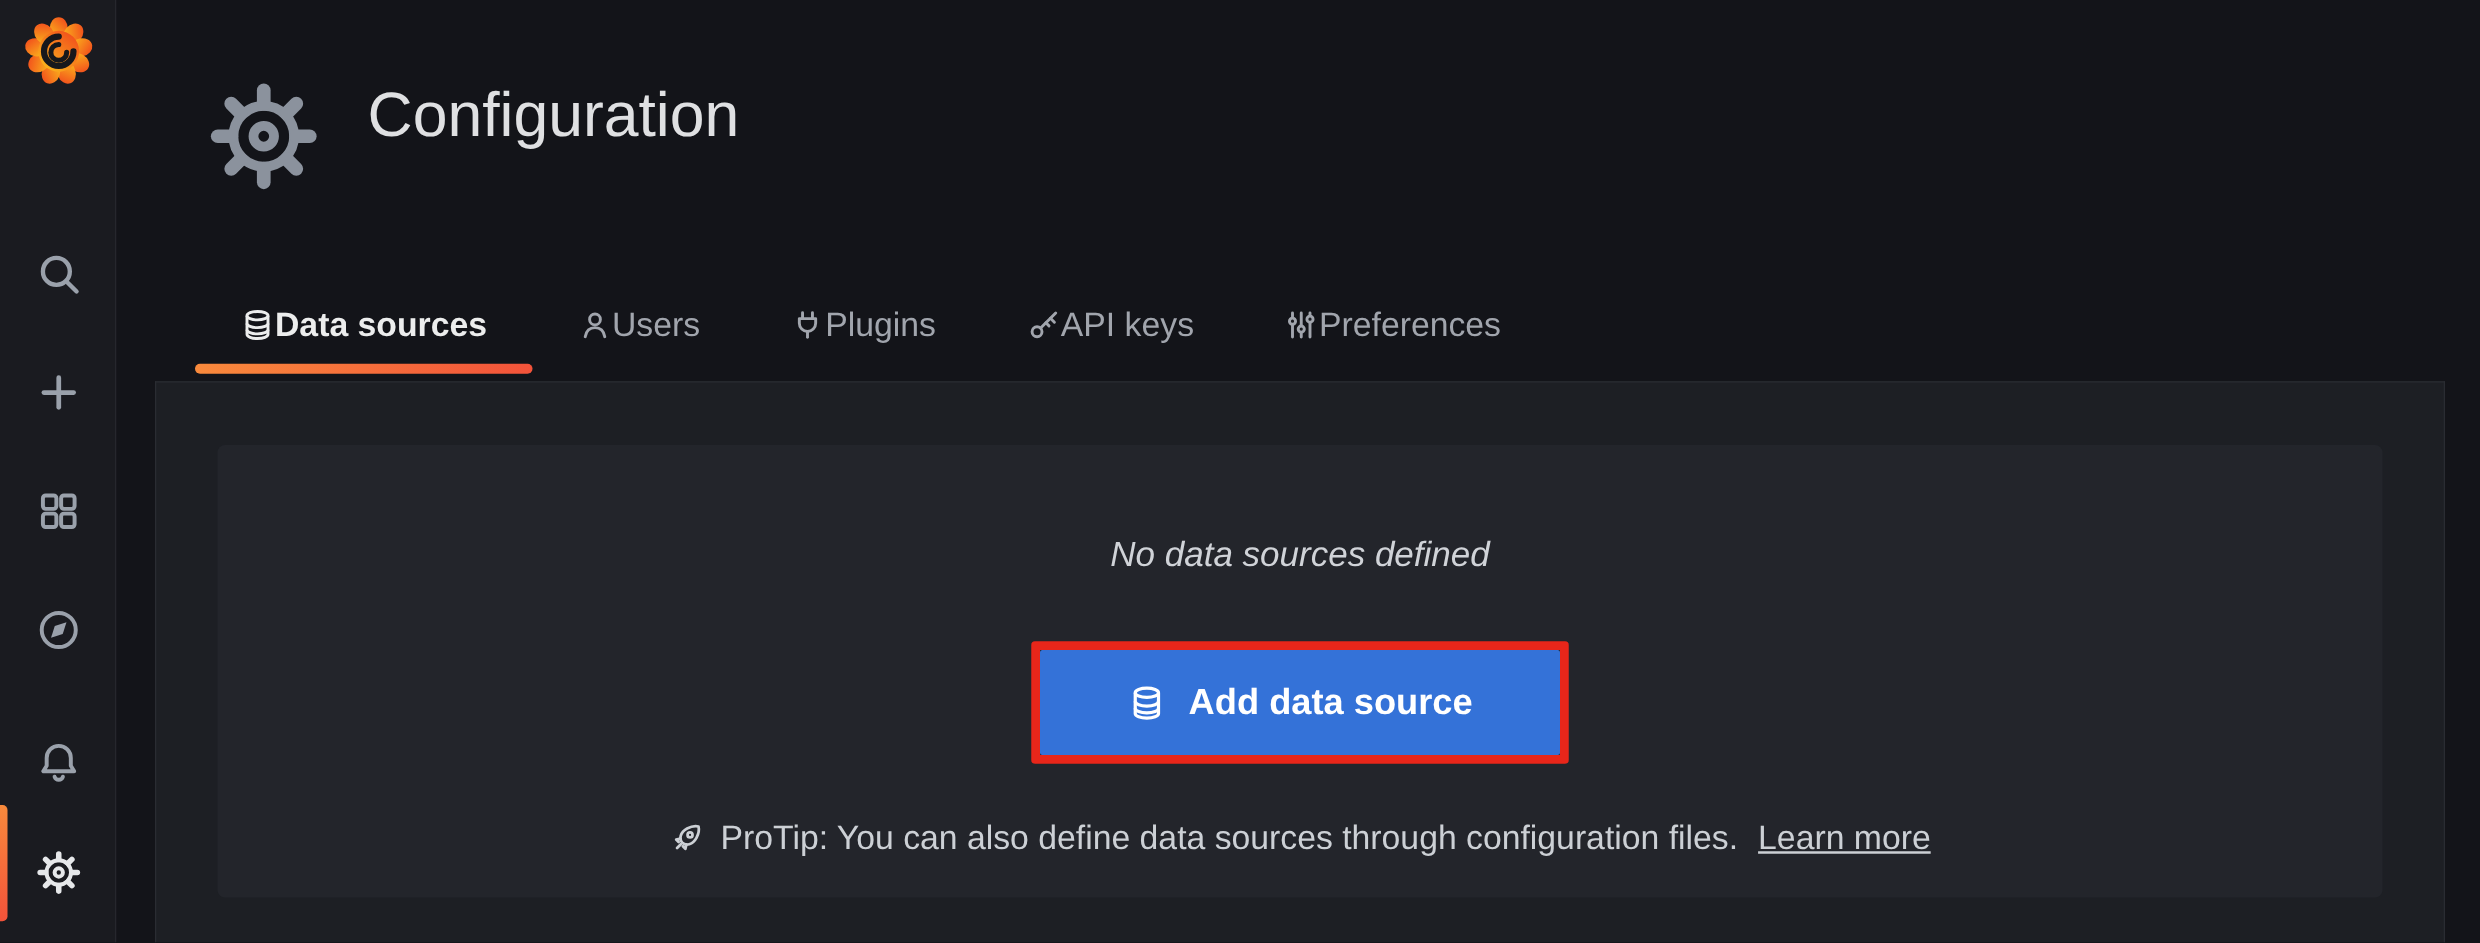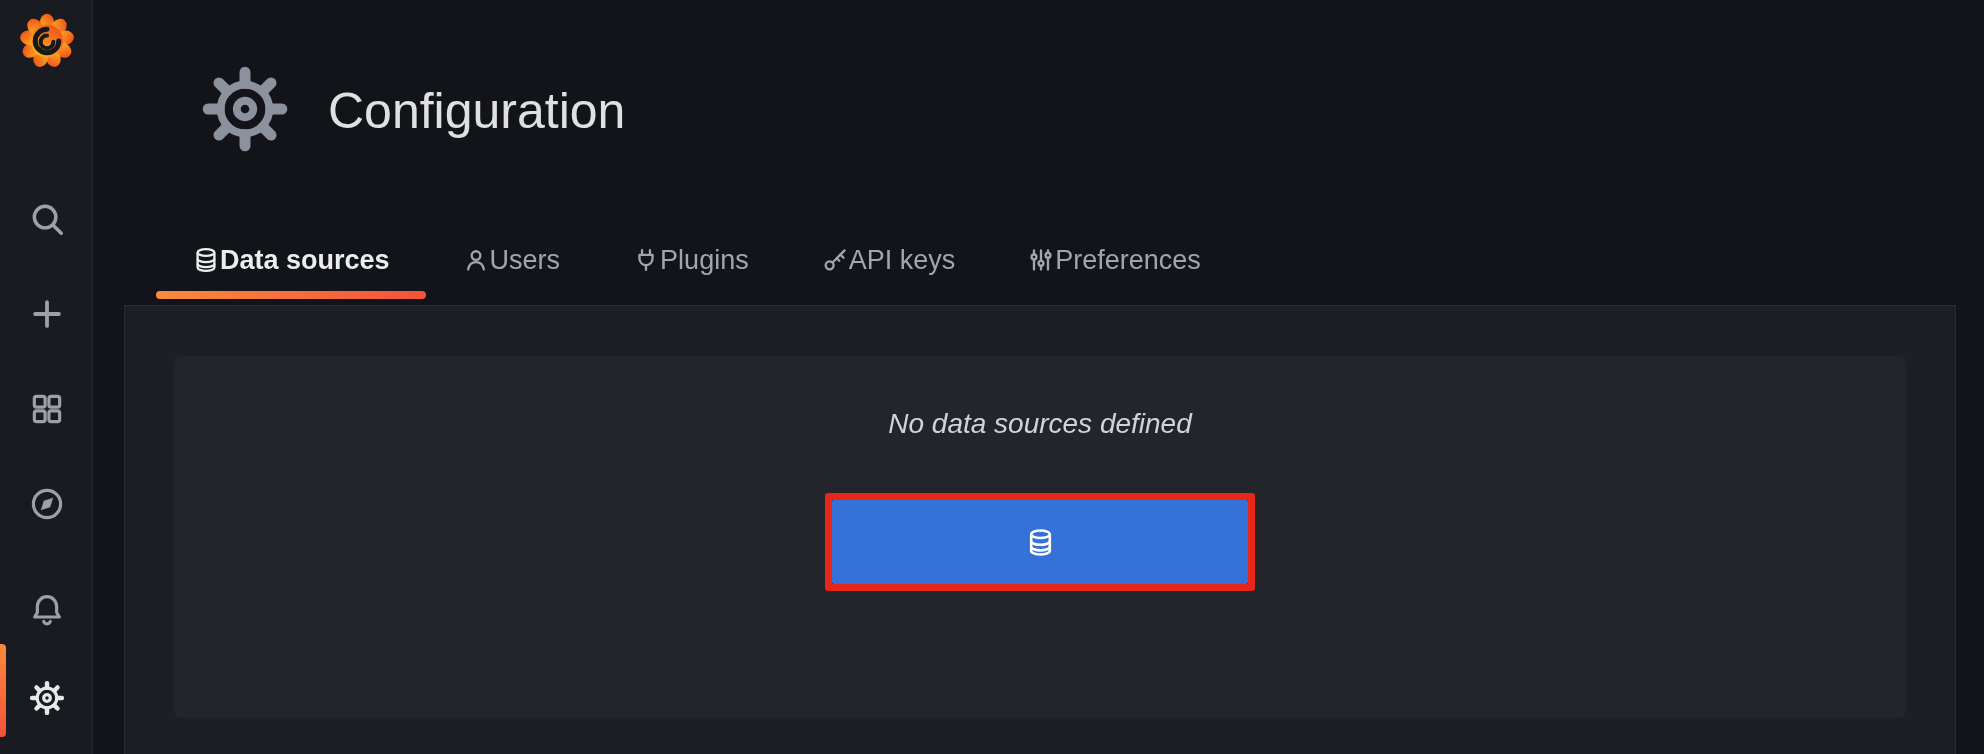--- a/index.html
+++ b/index.html
@@ -35,21 +35,21 @@
   .active-indicator {
     position: absolute; left: 0; top: 644px;
     width: 6px; height: 93px;
     border-radius: 0 4px 4px 0;
     background: linear-gradient(180deg, #f98a3c 0%, #f3533a 100%);
   }
 
   
   .main { position: absolute; left: 94px; top: 0; right: 0; bottom: 0; }
 
-  .page-header { display: flex; align-items: center; padding: 62px 0 0 104px; }
+  .page-header { display: flex; align-items: flex-start; padding: 62px 0 0 70px; }
   .page-header .big-gear { width: 94px; height: 94px; color: #8b929d; flex: 0 0 auto; }
   .header-text { margin-left: 36px; padding-top: 4px; }
   .page-title { font-size: 50px; font-weight: 400; line-height: 52px; color: #dfe0e2; }
   .page-subtitle { margin-top: 12px; font-size: 26px; color: #959aa3; }
 
   
   .tabs { position: absolute; left: 62px; top: 241px; display: flex; }
   .tab {
     position: relative;
     display: flex; align-items: center; 
@@ -72,21 +72,21 @@
     background: #1d1f24;
     border: 1px solid #2a2c32;
     border-bottom: none;
   }
   .cta-panel {
     margin: 50px 49px 0 49px; height: 362px;
     background: #23252b; border-radius: 6px;
     display: flex; flex-direction: column; align-items: center;
   }
   .empty-message {
-    margin-top: 52px;
+    margin-top: 72px;
     font-style: italic; font-size: 28px; color: #d0d3d8;
   }
   .highlight-box {
     margin-top: 53px;
     border: 7px solid #e8261a; border-radius: 3px;
   }
   .add-btn {
     display: flex; align-items: center; justify-content: center; gap: 18px;
     width: 416px; height: 84px;
     background: #3472d8; color: #ffffff;
@@ -299,20 +299,28 @@
 
     <div class="content-wrapper">
       <div class="cta-panel">
         <div class="empty-message">No data sources defined</div>
 
         <div class="highlight-box">
           <button class="add-btn">
             <svg viewBox="0 0 24 24">
                 <use href="#i-db"></use>
               </svg>
+            <span>Add data source</span>
           </button>
         </div>
 
+        <div class="protip">
+          <svg viewBox="0 0 24 24">
+              <use href="#i-rocket"></use>
+            </svg>
+          <span>ProTip: You can also define data sources through configuration files.</span>
+          <a class="protip-link">Learn more</a>
+        </div>
       </div>
     </div>
 
   </div>
 </div>
 
 </body></html>

